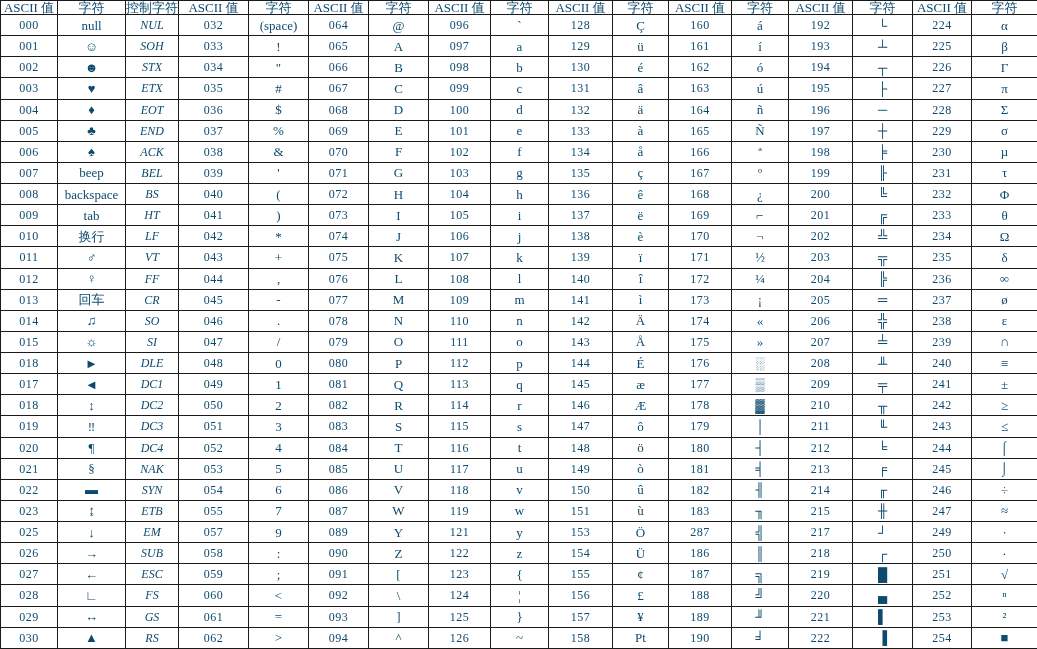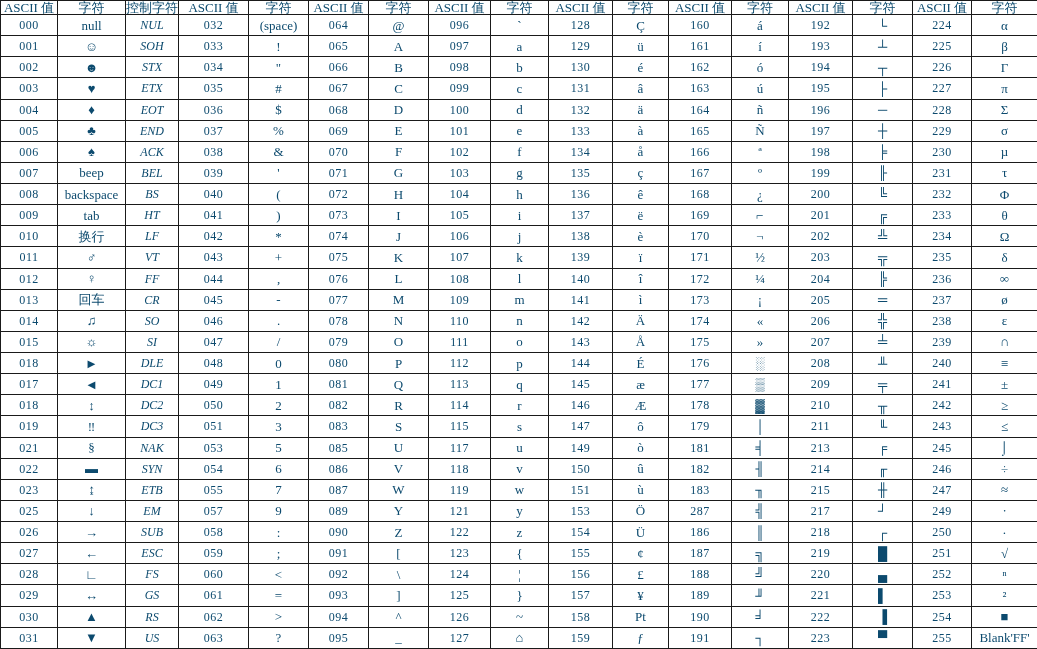--- a/index.html
+++ b/index.html
@@ -470,20 +470,39 @@
           <td class="value-cell">147</td>
           <td class="char-cell">ô</td>
           <td class="value-cell">179</td>
           <td class="char-cell">│</td>
           <td class="value-cell">211</td>
           <td class="char-cell">╙</td>
           <td class="value-cell">243</td>
           <td class="char-cell">≤</td>
         </tr>
         <tr>
+          <td class="value-cell">020</td>
+          <td class="char-cell">¶</td>
+          <td class="ctrl-cell">DC4</td>
+          <td class="value-cell">052</td>
+          <td class="char-cell">4</td>
+          <td class="value-cell">084</td>
+          <td class="char-cell">T</td>
+          <td class="value-cell">116</td>
+          <td class="char-cell">t</td>
+          <td class="value-cell">148</td>
+          <td class="char-cell">ö</td>
+          <td class="value-cell">180</td>
+          <td class="char-cell">┤</td>
+          <td class="value-cell">212</td>
+          <td class="char-cell">╘</td>
+          <td class="value-cell">244</td>
+          <td class="char-cell">⌠</td>
+        </tr>
+        <tr>
           <td class="value-cell">021</td>
           <td class="char-cell">§</td>
           <td class="ctrl-cell">NAK</td>
           <td class="value-cell">053</td>
           <td class="char-cell">5</td>
           <td class="value-cell">085</td>
           <td class="char-cell">U</td>
           <td class="value-cell">117</td>
           <td class="char-cell">u</td>
           <td class="value-cell">149</td>
@@ -640,34 +659,15 @@
           <td class="char-cell">~</td>
           <td class="value-cell">158</td>
           <td class="char-cell">Pt</td>
           <td class="value-cell">190</td>
           <td class="char-cell">╛</td>
           <td class="value-cell">222</td>
           <td class="char-cell">▐</td>
           <td class="value-cell">254</td>
           <td class="char-cell">■</td>
         </tr>
-        <tr>
-          <td class="value-cell">031</td>
-          <td class="char-cell">▼</td>
-          <td class="ctrl-cell">US</td>
-          <td class="value-cell">063</td>
-          <td class="char-cell">?</td>
-          <td class="value-cell">095</td>
-          <td class="char-cell">_</td>
-          <td class="value-cell">127</td>
-          <td class="char-cell">⌂</td>
-          <td class="value-cell">159</td>
-          <td class="char-cell">ƒ</td>
-          <td class="value-cell">191</td>
-          <td class="char-cell">┐</td>
-          <td class="value-cell">223</td>
-          <td class="char-cell">▀</td>
-          <td class="value-cell">255</td>
-          <td class="char-cell">Blank'FF'</td>
-        </tr>
       </tbody>
   </table>
 </div>
 
 </body></html>

